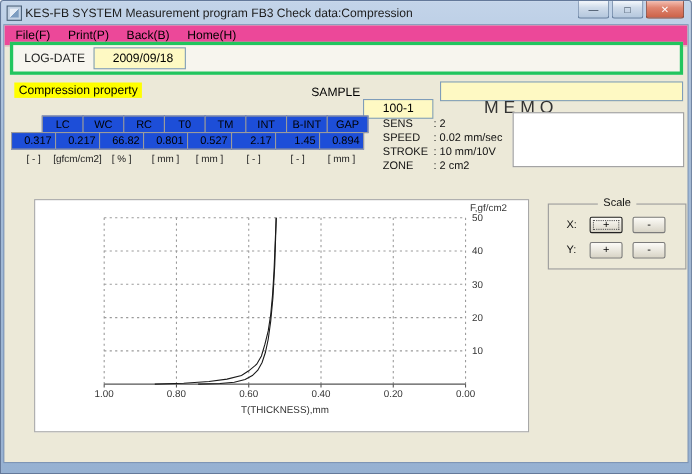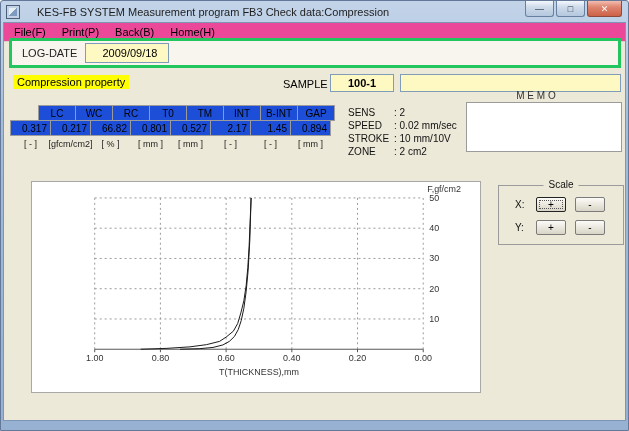--- a/index.html
+++ b/index.html
@@ -2,44 +2,44 @@
 <html><head>
 <meta charset="utf-8">
 <style>
   *{box-sizing:border-box;margin:0;padding:0}
   html,body{width:629px;height:431px;overflow:hidden}
   body{font-family:"Liberation Sans",sans-serif;position:relative;background:#fff}
 
   
   #window{position:absolute;inset:0;background:linear-gradient(180deg,#c3d4e9,#a3bcda 30%,#96b1d2);border:1px solid #64799a;border-radius:3px 3px 0 0}
 
-  .titlebar{position:absolute;top:0;left:0;right:0;height:22px;display:flex;align-items:center;padding:0 6px 0 5px;gap:17px}
+  .titlebar{position:absolute;top:0;left:0;right:0;height:22px;display:flex;align-items:center;padding:0 6px 0 5px;gap:3px}
   .app-icon{width:14px;height:14px;flex:0 0 auto;border:1px solid #4a6078;background:linear-gradient(135deg,#e8eef6 50%,#7d9cc0 50%);box-shadow:inset 0 0 0 2px #c3d2e4}
   .title{flex:1;font-size:11px;color:#1d1d1d;white-space:nowrap;overflow:hidden}
   .caption{display:flex;gap:2px;align-items:flex-start;align-self:flex-start}
   .cap{width:29px;height:16px;display:flex;align-items:center;justify-content:center;font-size:9px;color:#243447;border:1px solid #68809f;border-top:none;border-radius:0 0 3px 3px;background:linear-gradient(#f4f8fc,#cfdbea 40%,#b4c7dd);cursor:pointer}
   .cap.close{width:35px;background:linear-gradient(#f3bdb0,#df8570 40%,#cc6147);color:#fff;border-color:#8d4a3a}
 
   
   .client{position:absolute;left:3px;right:3px;top:22px;bottom:10px;background:#ece9d8;overflow:hidden;box-shadow:0 0 0 1px #7e95b5}
 
   .menubar{position:absolute;top:0;left:0;right:0;height:19px;background:#ec4899;border-bottom:1px solid #d6d2c3;display:flex;align-items:center;padding-left:2px}
   .menu-item{font-size:11px;padding:2px 8px;color:#000;cursor:default}
 
   .logdate-panel{position:absolute;left:5px;top:15px;width:612px;height:30px;background:#f7f5ee;border:3px solid #22c55e;display:flex;align-items:center}
   .logdate-label{font-size:11px;margin-left:10px;color:#222}
   .field{background:#fef9c3;border:1px solid #7f9db9;font-size:11px;color:#000;display:flex;align-items:center;padding:0 16px}
   .date-field{margin-left:8px;width:84px;height:20px}
 
   .prop-label{position:absolute;left:9px;top:52px;background:#ffff00;font-size:11px;padding:1px 4px;color:#000}
   .sample-label{position:absolute;left:279px;top:55px;font-size:11px}
-  .sample-field{position:absolute;left:326px;top:51px;width:64px;height:18px;font-weight:bold;justify-content:center}
+  .sample-field{position:absolute;left:326px;top:67px;width:64px;height:18px;font-weight:normal;justify-content:center}
   .sample-note{position:absolute;left:396px;top:51px;width:221px;height:18px}
 
-  .memo-label{position:absolute;left:454px;top:67px;width:156px;text-align:center;font-size:10px;color:#333}
+  .memo-label{position:absolute;left:436px;top:67px;width:156px;text-align:left;font-size:16px;color:#333}
   .memo-box{position:absolute;left:462px;top:79px;width:156px;height:50px;background:#fff;border:1px solid #9b9b9b;font-size:10px;padding:2px}
 
   .table{position:absolute;left:6px;top:82px}
   .trow{display:flex}
   .trow.head{margin-left:28px}
   .trow.vals{margin-top:-1px}
   .cell{font-size:10px;height:16px;display:flex;align-items:center;justify-content:center;background:#1d4ed8;border:1px solid #9b9b9b;margin-left:-1px;color:#000}
   .cell:first-child{margin-left:0}
   .trow.head .cell{width:38px}
   .trow.vals .cell{width:41px;justify-content:flex-end;padding-right:3px}

